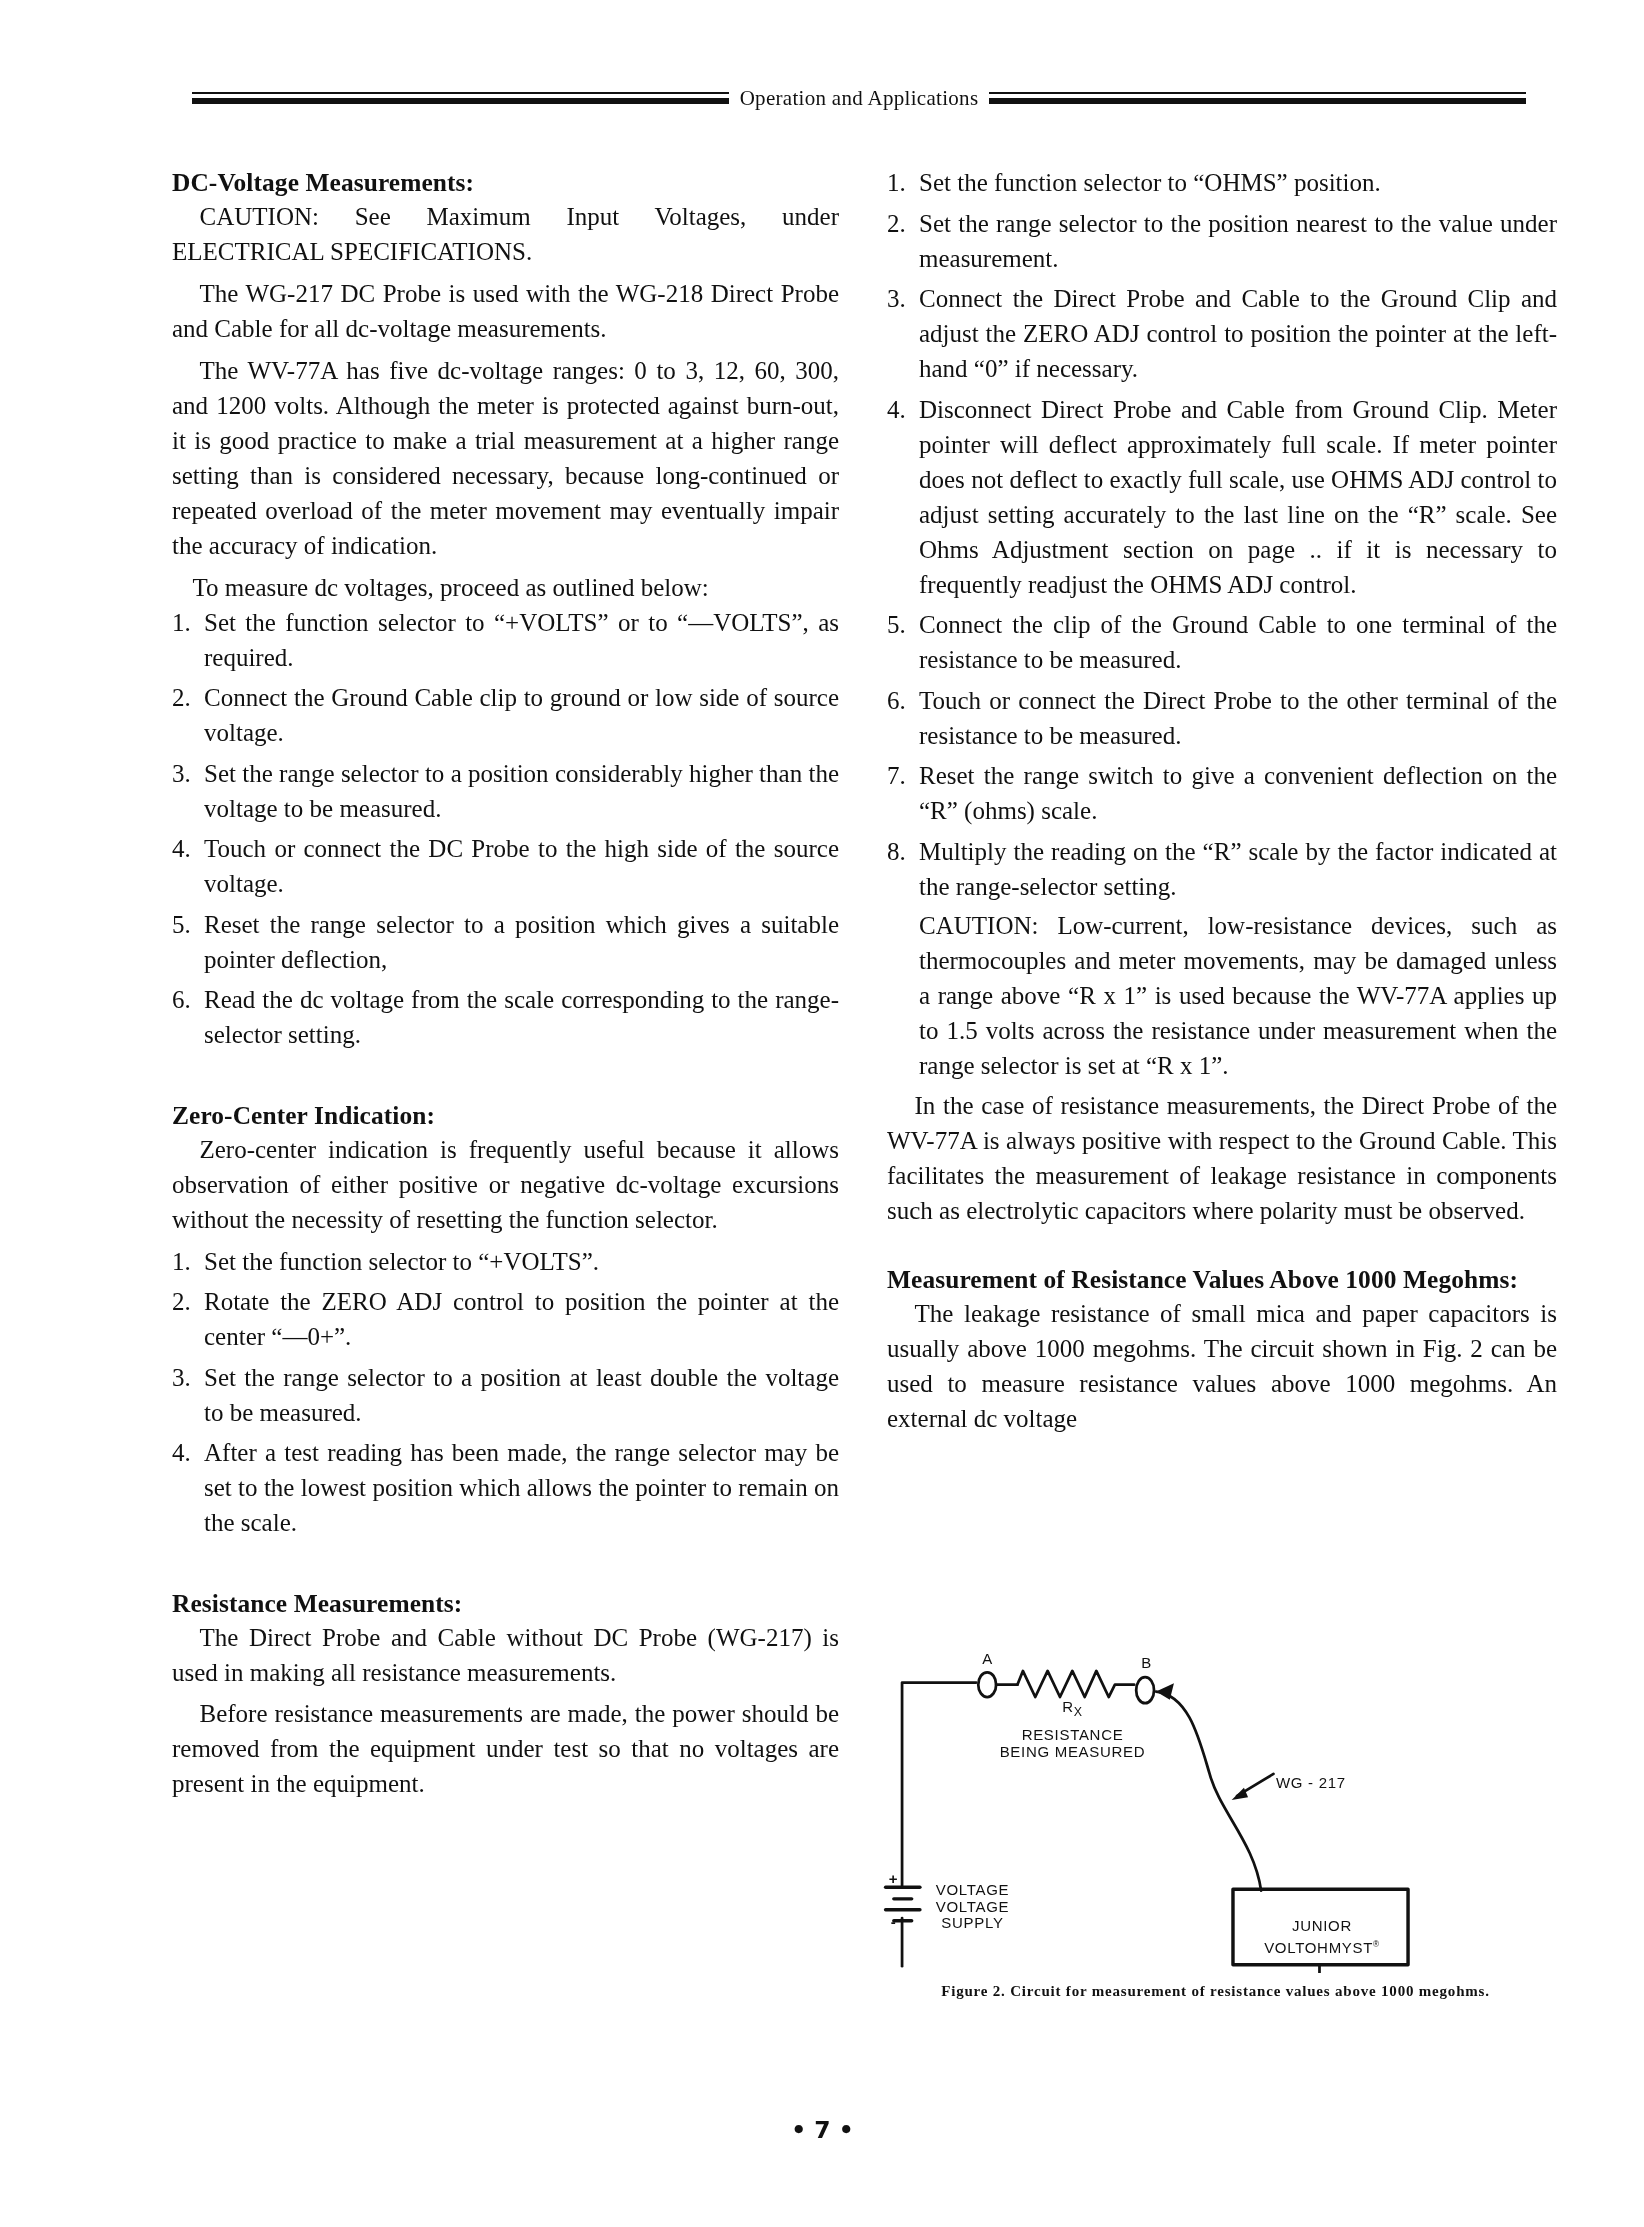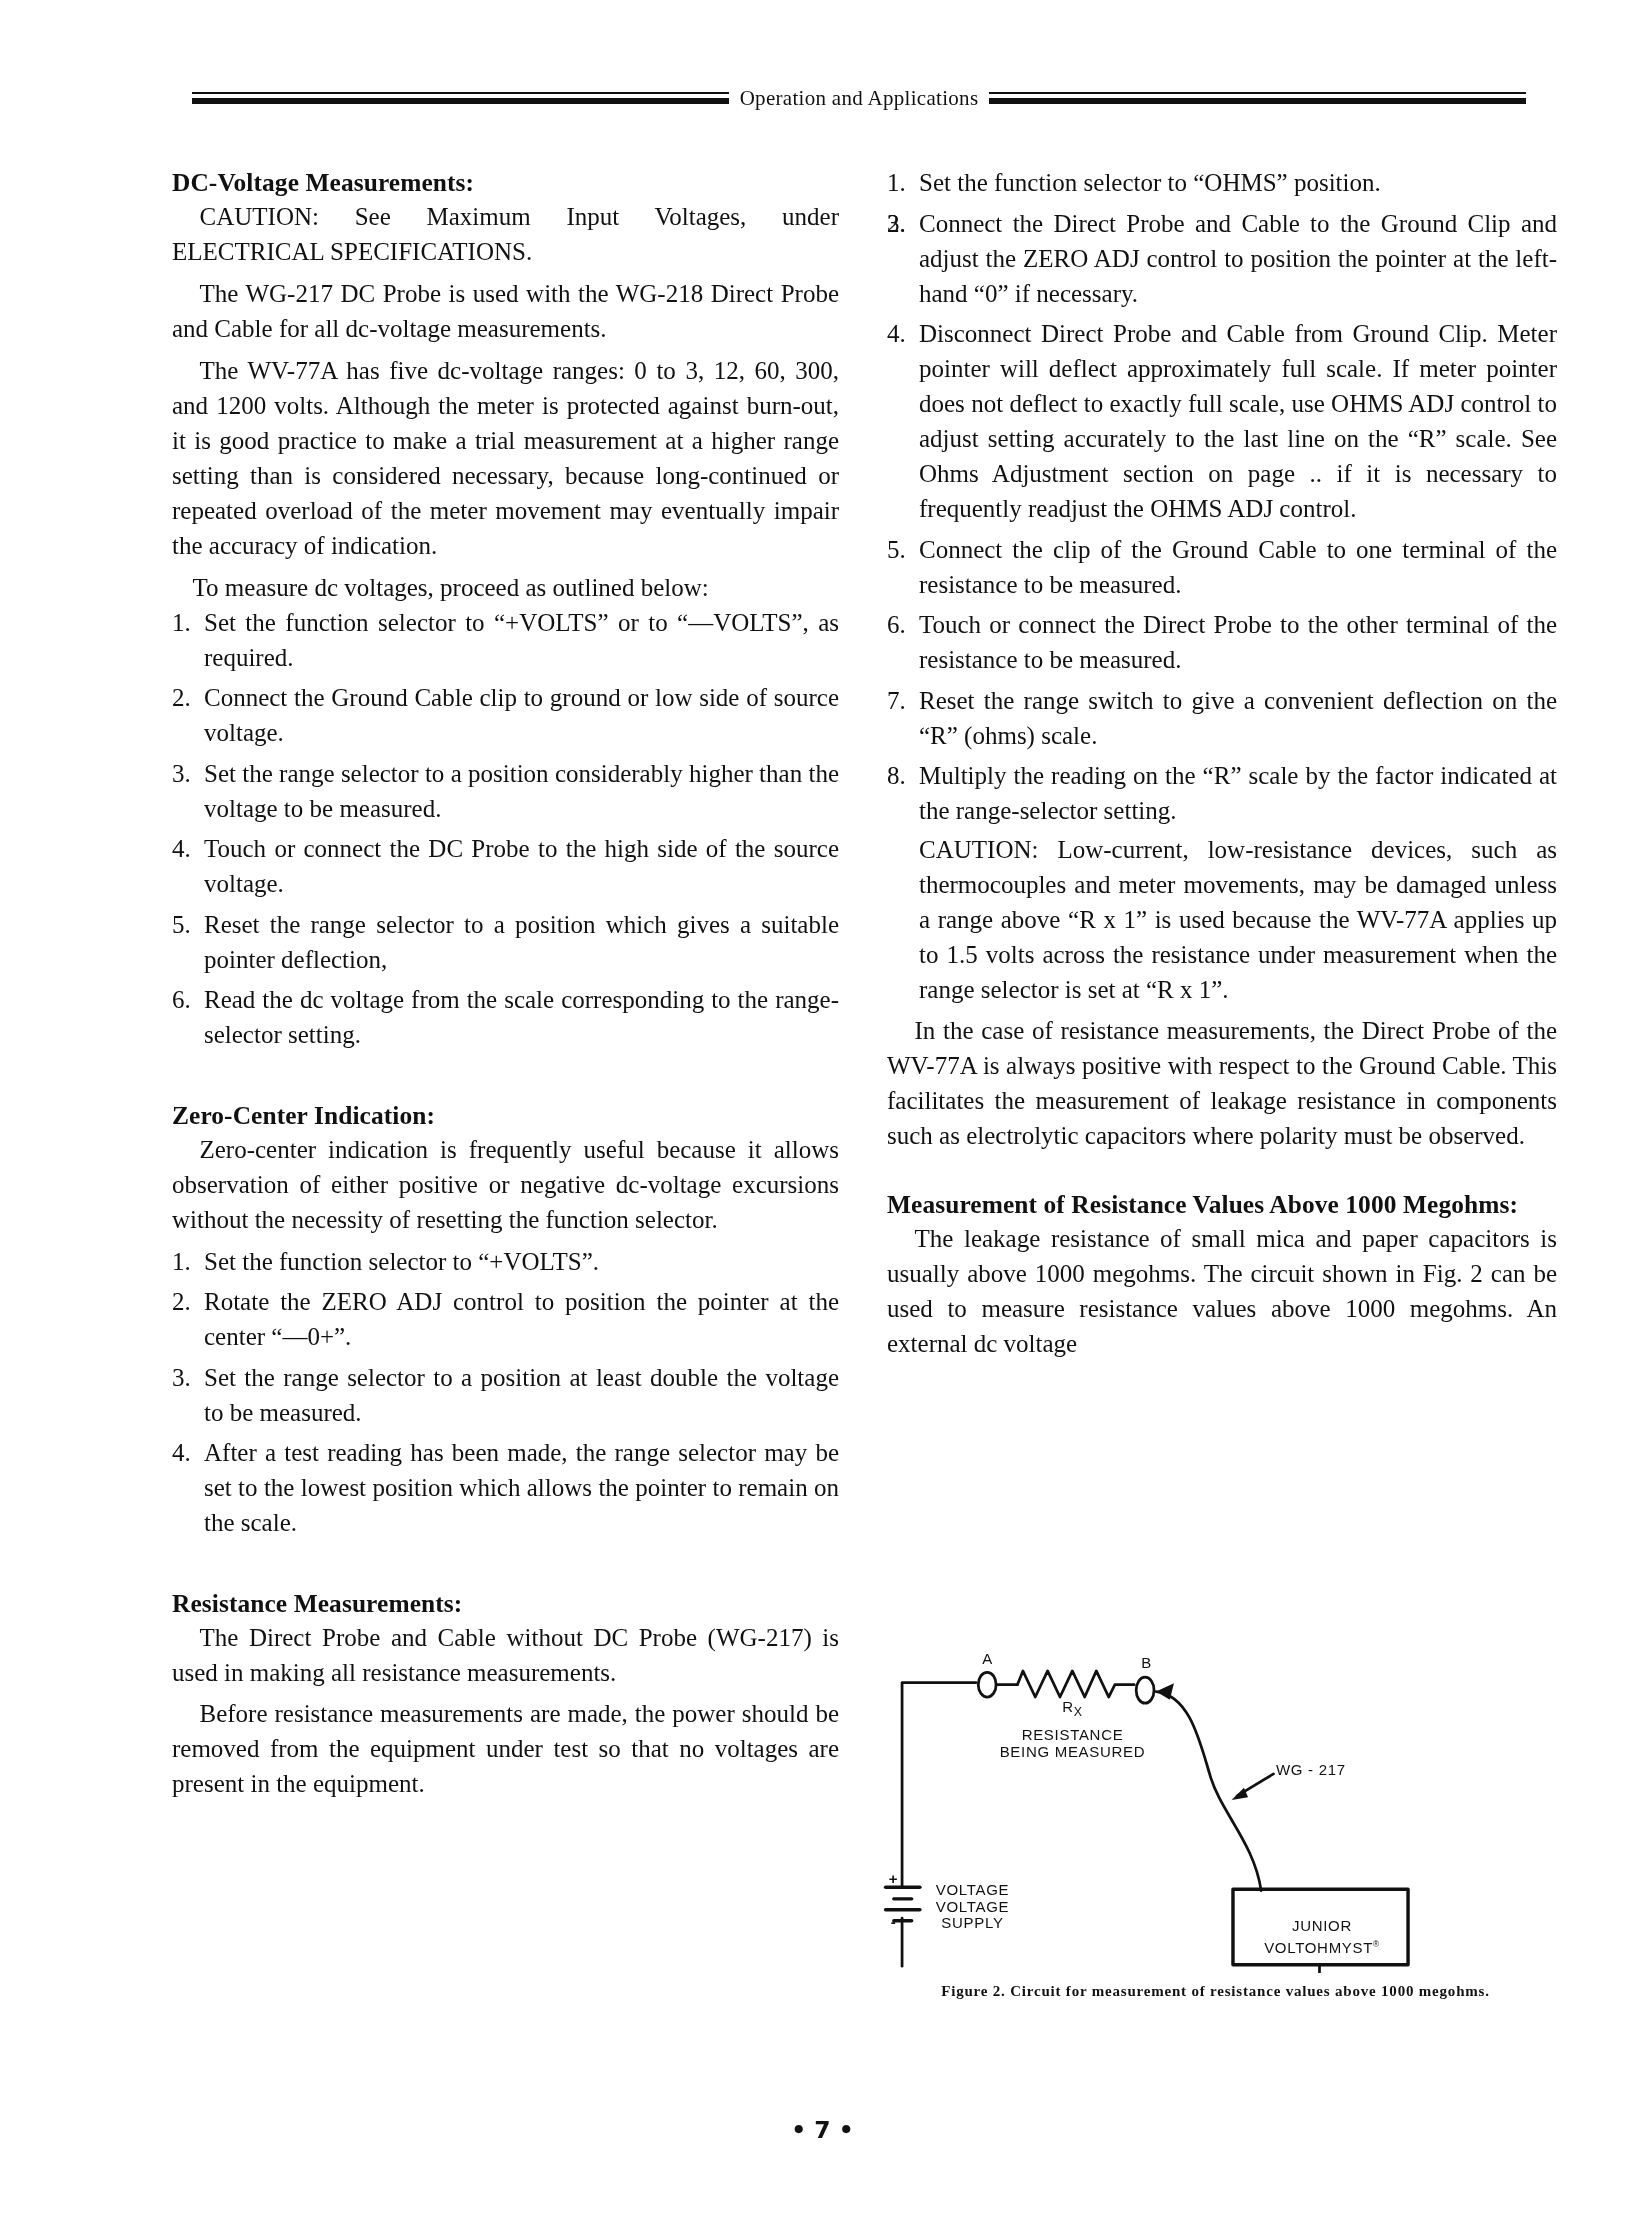--- a/index.html
+++ b/index.html
@@ -88,21 +88,21 @@
     <section>
       <h2 class="section">Resistance Measurements:</h2>
       <p>The Direct Probe and Cable without DC Probe (WG-217) is used in making all resistance measurements.</p>
       <p>Before resistance measurements are made, the power should be removed from the equipment under test so that no voltages are present in the equipment.</p>
     </section>
   </div>
 
   <div class="col col-right text">
     <ol class="steps">
       <li><span class="num">1.</span><span>Set the function selector to “OHMS” position.</span></li>
-      <li><span class="num">2.</span></li>
+      <li><span class="num">2.</span><span>Set the range selector to the position nearest to the value under measurement.</span></li>
       <li><span class="num">3.</span><span>Connect the Direct Probe and Cable to the Ground Clip and adjust the ZERO ADJ control to position the pointer at the left-hand “0” if necessary.</span></li>
       <li><span class="num">4.</span><span>Disconnect Direct Probe and Cable from Ground Clip. Meter pointer will deflect approximately full scale. If meter pointer does not deflect to exactly full scale, use OHMS ADJ control to adjust setting accurately to the last line on the “R” scale. See Ohms Adjustment section on page .. if it is necessary to frequently readjust the OHMS ADJ control.</span></li>
       <li><span class="num">5.</span><span>Connect the clip of the Ground Cable to one terminal of the resistance to be measured.</span></li>
       <li><span class="num">6.</span><span>Touch or connect the Direct Probe to the other terminal of the resistance to be measured.</span></li>
       <li><span class="num">7.</span><span>Reset the range switch to give a convenient deflection on the “R” (ohms) scale.</span></li>
       <li><span class="num">8.</span><span>Multiply the reading on the “R” scale by the factor indicated at the range-selector setting.</span><span class="sub">CAUTION: Low-current, low-resistance devices, such as thermocouples and meter movements, may be damaged unless a range above “R x 1” is used because the WV-77A applies up to 1.5 volts across the resistance under measurement when the range selector is set at “R x 1”.</span></li>
     </ol>
     <p>In the case of resistance measurements, the Direct Probe of the WV-77A is always positive with respect to the Ground Cable. This facilitates the measurement of leakage resistance in components such as electrolytic capacitors where polarity must be observed.</p>
 
     <div class="gap-md"></div>
@@ -148,21 +148,21 @@
 
     <div class="fig-label" style="left:102px; top:34px; width:25px;">A</div>
     <div class="fig-label" style="left:261px; top:38px; width:25px;">B</div>
     <div class="fig-label" style="left:172px; top:82px; width:55px;">
       <span>R</span><sub style="font-size:12.4px;">X</sub>
     </div>
     <div class="fig-label" style="left:117px; top:110px; width:165px;">
       <div>RESISTANCE</div>
       <div>BEING MEASURED</div>
     </div>
-    <div class="fig-label" style="left:403px; top:145px; width:76px; text-align:left;">WG - 217</div>
+    <div class="fig-label" style="left:403px; top:158px; width:76px; text-align:left;">WG - 217</div>
 
     <div class="fig-label" style="left:13.7px; top:254px; width:13.7px; font-weight:bold;">+</div>
     <div class="fig-label" style="left:13.7px; top:297px; width:13.7px; font-weight:bold;">-</div>
     <div class="fig-label" style="left:55px; top:266px; width:89px; line-height:16.5px;">
       <div>VOLTAGE</div>
       <div>VOLTAGE</div>
       <div>SUPPLY</div>
     </div>
     <div class="fig-label" style="left:363px; top:300px; width:172px; line-height:19px;">
       <div>JUNIOR</div>

